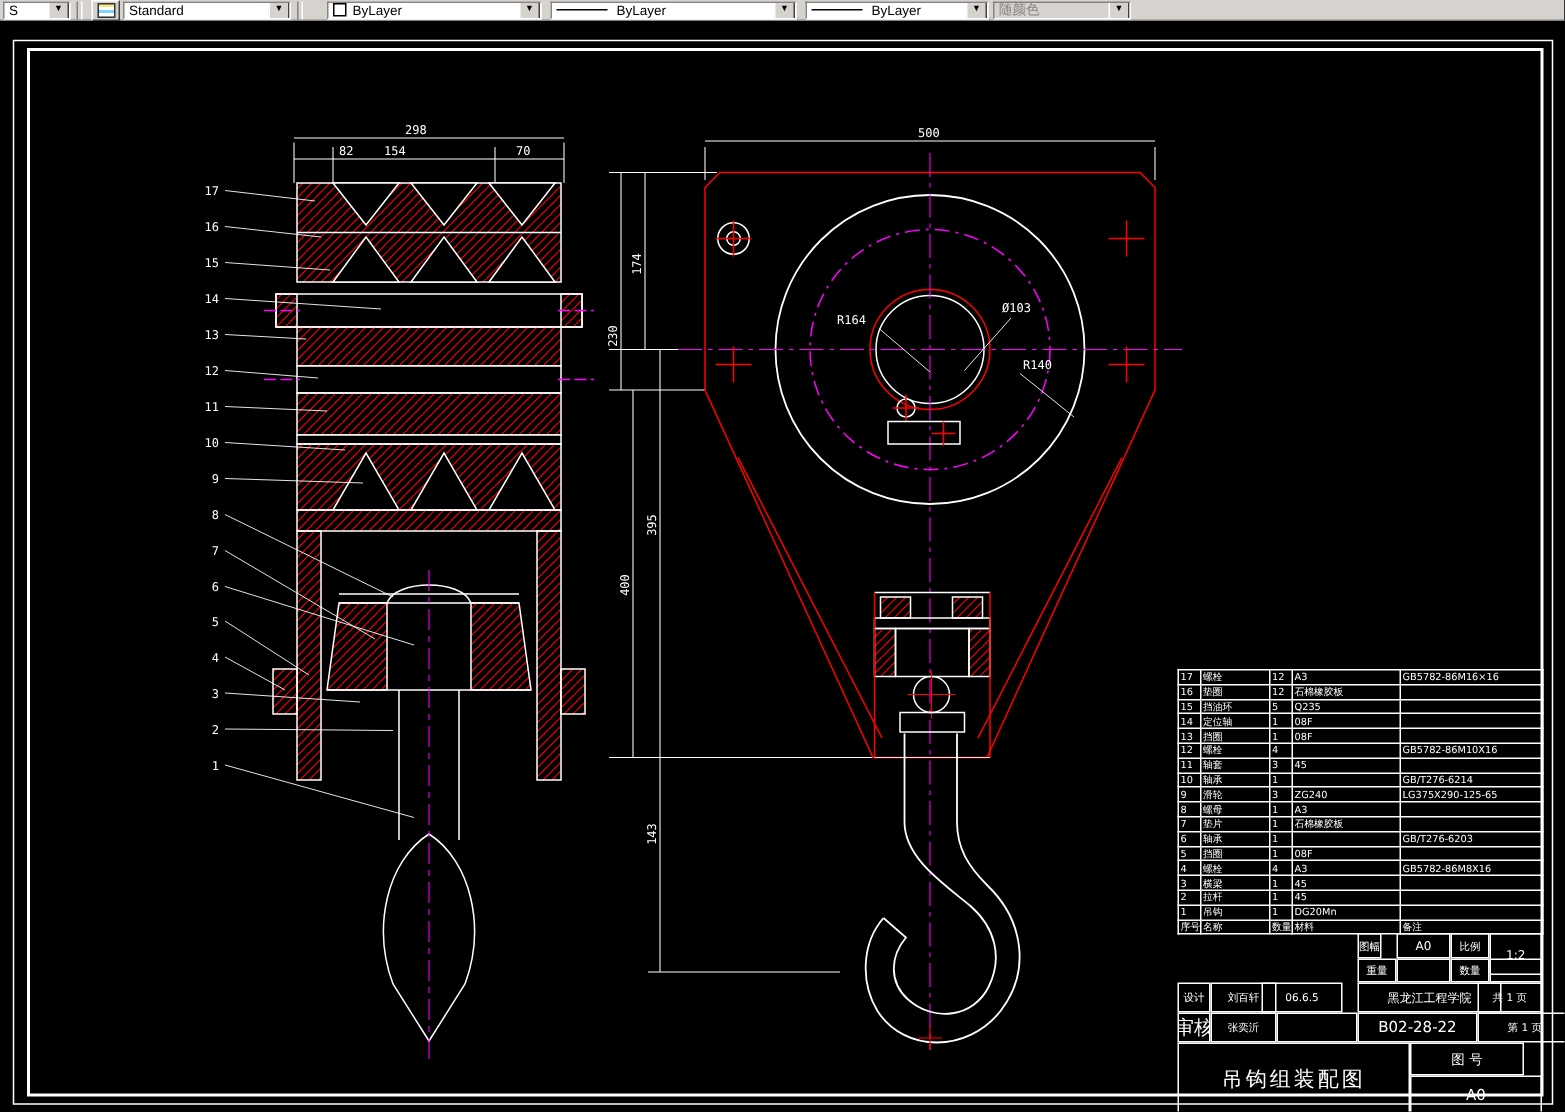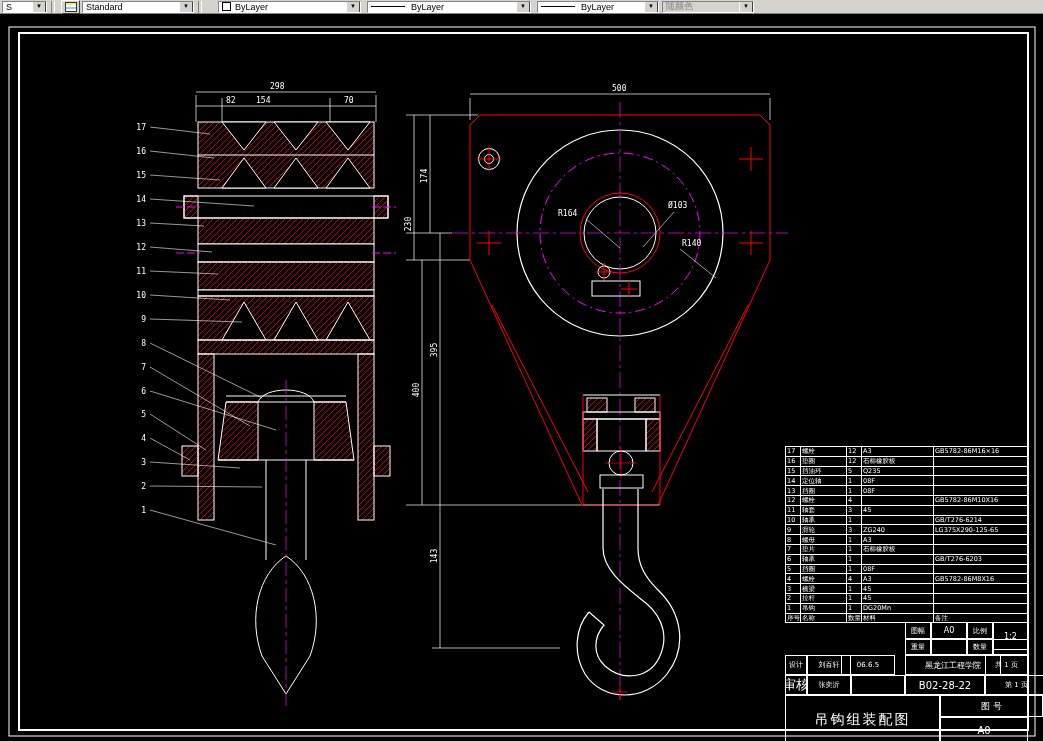--- a/index.html
+++ b/index.html
@@ -377,21 +377,21 @@
       <tr>
         <td>序号</td>
         <td>名称</td>
         <td>数量</td>
         <td>材料</td>
         <td>备注</td>
       </tr>
     </tbody>
   </table>
 
-  <div class="tb" style="left:120px;top:176px;width:26px;height:17px;font-size:7px">图幅</div>
+  <div class="tb" style="left:120px;top:176px;width:16px;height:17px;font-size:7px">图幅</div>
   <div class="tb" style="left:146px;top:176px;width:36px;height:17px">A0</div>
   <div class="tb" style="left:182px;top:176px;width:26px;height:17px;font-size:7px">比例</div>
   <div class="tb" style="left:208px;top:176px;width:35px;height:28px">1:2</div>
   <div class="tb" style="left:120px;top:193px;width:26px;height:16px;font-size:7px">重量</div>
   <div class="tb" style="left:146px;top:193px;width:36px;height:16px"></div>
   <div class="tb" style="left:182px;top:193px;width:26px;height:16px;font-size:7px">数量</div>
   <div class="tb" style="left:208px;top:193px;width:35px;height:16px"></div>
 
   <div class="tb" style="left:0;top:209px;width:22px;height:20px;font-size:7px">设计</div>
   <div class="tb" style="left:22px;top:209px;width:44px;height:20px;font-size:7px">刘百轩</div>
@@ -399,15 +399,15 @@
   <div class="tb" style="left:120px;top:209px;width:96px;height:20px;font-size:8px">黑龙江工程学院</div>
   <div class="tb" style="left:200px;top:209px;width:43px;height:20px;font-size:7px">共 1 页</div>
 
   <div class="tb" style="left:0;top:229px;width:22px;height:20px;font-size:13px">审核</div>
   <div class="tb" style="left:22px;top:229px;width:44px;height:20px;font-size:7px">张奕沂</div>
   <div class="tb" style="left:66px;top:229px;width:54px;height:20px"></div>
   <div class="tb" style="left:120px;top:229px;width:80px;height:20px;font-size:10px">B02-28-22</div>
   <div class="tb" style="left:200px;top:229px;width:63px;height:20px;font-size:7px">第 1 页</div>
 
   <div class="tb" style="left:0;top:249px;width:155px;height:49px;font-size:14px;letter-spacing:2px">吊钩组装配图</div>
-  <div class="tb" style="left:155px;top:249px;width:103px;height:22px;font-size:9px">图 号</div>
+  <div class="tb" style="left:155px;top:249px;width:76px;height:22px;font-size:9px">图 号</div>
   <div class="tb" style="left:155px;top:271px;width:88px;height:27px;font-size:10px">A0</div>
 </div>
 
 </body></html>

